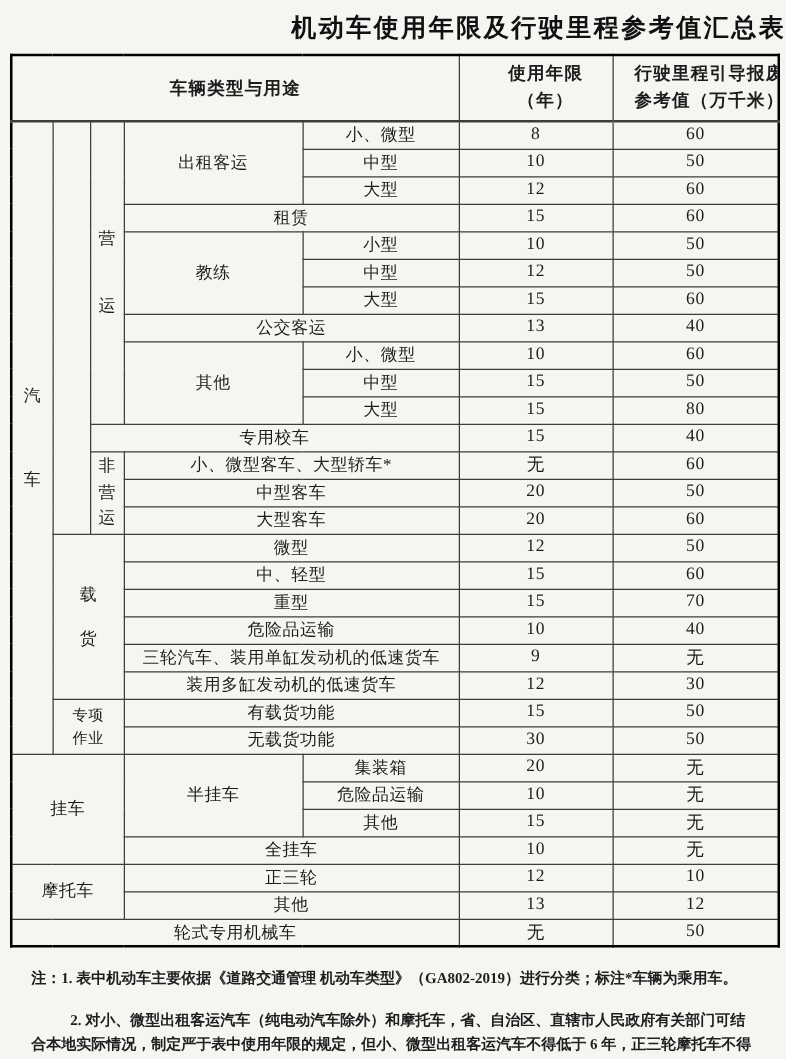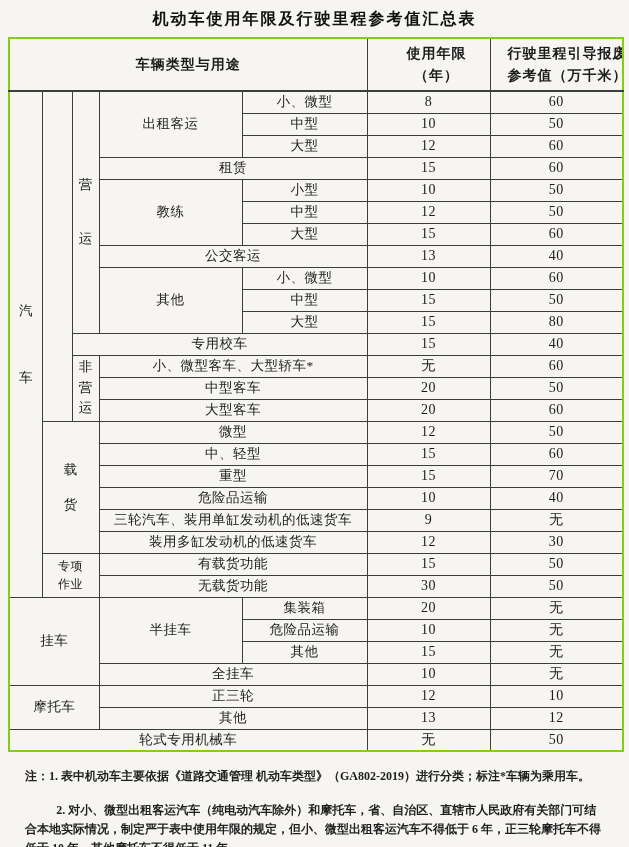--- a/index.html
+++ b/index.html
@@ -6,33 +6,33 @@
   body{
     width:629px;height:847px;
     background:#f6f5f2;
     font-family:"Liberation Serif","DejaVu Serif",serif;
     color:#1c1c1c;
     overflow:hidden;
   }
   .page{width:629px;height:847px;position:relative;}
   .title{
     margin:9px 0 7px 0;
-    text-align:center;
+    text-align:right;
     font-family:"Liberation Sans","DejaVu Sans",sans-serif;
     font-weight:700;
-    font-size:16px;
+    font-size:20px;
     letter-spacing:2px;
     color:#111;
   }
   table.main{
     border-collapse:collapse;
     table-layout:fixed;
     margin-left:8px;
     width:614px;
-    border:2px solid #84cc16;
+    border:2px solid #000000;
     background:transparent;
   }
   table.main td{
     border:1px solid #3d3d3d;
     text-align:center;
     vertical-align:middle;
     padding:0 1px;
     overflow:hidden;
     white-space:nowrap;
   }

